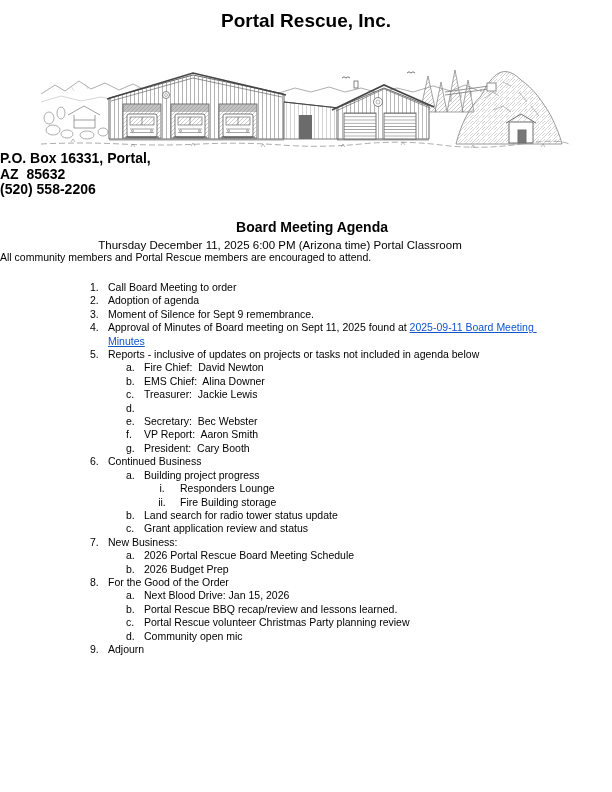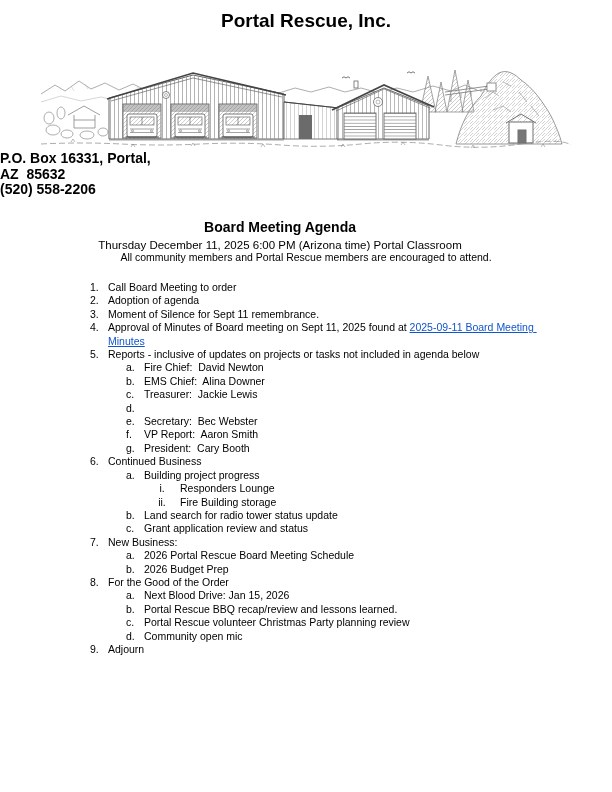--- a/index.html
+++ b/index.html
@@ -21,29 +21,30 @@
   }
   .address-block{
     position:absolute;top:151px;left:0;width:612px;
     text-align:left;font-weight:700;font-size:14px;line-height:15.6px;
   }
   .address-block div{white-space:pre-wrap;}
   .agenda-heading{
     position:absolute;top:219px;left:0;width:560px;
     text-align:center;font-size:14px;line-height:16px;font-weight:700;
     white-space:pre-wrap;
+    padding-left:32px;
   }
   .agenda-datetime{
     position:absolute;top:238px;left:0;width:560px;
     text-align:center;font-size:11.5px;line-height:14px;
     white-space:pre-wrap;
   }
   .agenda-note{
     position:absolute;top:251px;left:0;width:612px;
-    text-align:center;font-size:10.5px;line-height:13px;
+    font-size:10.5px;line-height:13px;
     white-space:pre-wrap;
   }
   .agenda-list-wrap{
     position:absolute;top:281px;left:72px;width:470px;
     font-size:10.5px;
   }
   ol.agenda-ol{list-style:none;margin:0;padding:0;}
   ol.agenda-ol li{line-height:13.4px;}
   .row{display:flex;align-items:baseline;}
   .marker{flex-shrink:0;}
@@ -211,21 +212,21 @@
         </li>
         <li>
           <div class="row">
             <span class="marker m0">2.</span>
             <span class="txt">Adoption of agenda</span>
           </div>
         </li>
         <li>
           <div class="row">
             <span class="marker m0">3.</span>
-            <span class="txt">Moment of Silence for Sept 11 remembrance.</span>
+            <span class="txt">Moment of Silence for Sept 9 remembrance.</span>
           </div>
         </li>
         <li>
           <div class="row">
             <span class="marker m0">4.</span>
             <span class="txt"><span>Approval of Minutes of Board meeting on Sept 11, 2025 found at </span><a href="#" class="doclink">2025-09-11 Board Meeting Minutes</a></span>
           </div>
         </li>
         <li>
           <div class="row">

